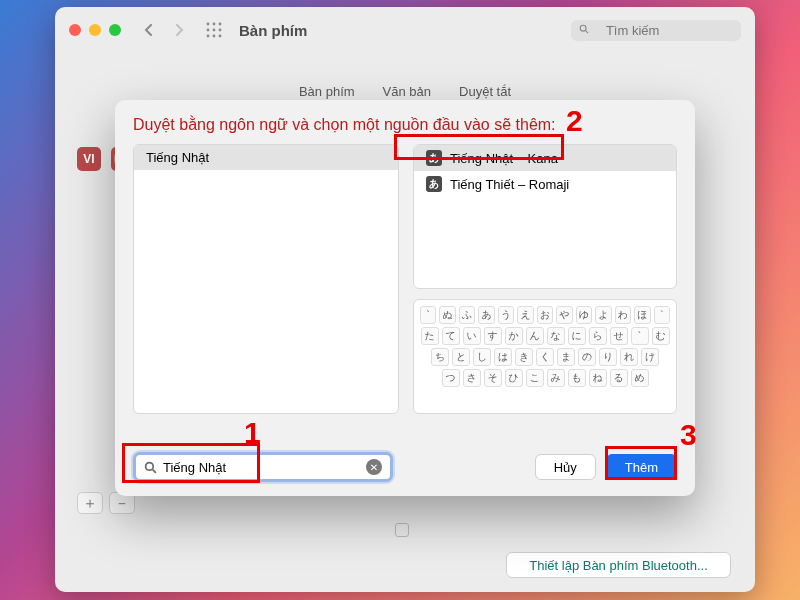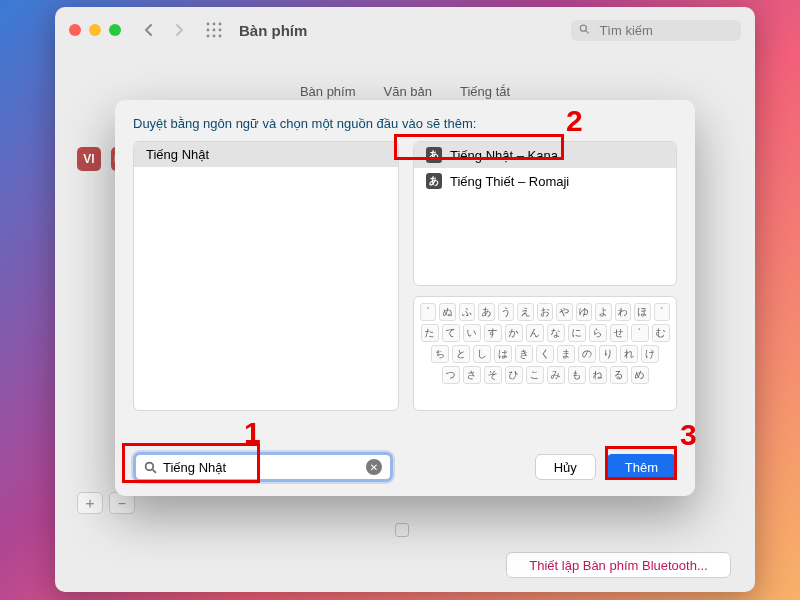--- a/index.html
+++ b/index.html
@@ -15,39 +15,39 @@
   }
   .titlebar { height:46px; display:flex; align-items:center; padding:0 14px; gap:10px; }
   .traffic { display:flex; gap:8px; }
   .dot { width:12px; height:12px; border-radius:50%; }
   .dot.r{background:#ff5f57}.dot.y{background:#febc2e}.dot.g{background:#28c840}
   .navbtns { display:flex; gap:6px; margin-left:6px; }
   .navbtn { width:24px;height:22px;border-radius:5px;display:flex;align-items:center;justify-content:center;color:#8a8a8a;font-size:15px;}
   .gridicon { width:18px;height:18px;color:#8a8a8a;margin-left:4px;}
   .wintitle { font-weight:600; font-size:15px; color:#4b4b4b; margin-left:6px;}
   .searchwrap { margin-left:auto; }
-  .searchfield { display:flex;background:rgba(0,0,0,.05);border-radius:6px;padding:3px 8px;width:170px;color:#8a8a8a;font-size:13px;gap:10px;}
+  .searchfield { display:flex;background:rgba(0,0,0,.05);border-radius:6px;padding:3px 8px;width:170px;color:#8a8a8a;font-size:13px;gap:17px;}
   .searchfield input{border:0;background:transparent;outline:0;width:100%;font-size:13px;}
   .body { padding:0 18px; }
   .tabs { display:flex;justify-content:center;gap:4px;margin:28px 0 10px;}
   .tab { padding:3px 12px;font-size:13px;color:#5a5a5a;border-radius:5px;}
   .sideicons { position:absolute; left:22px; top:140px; display:flex; flex-direction:row; gap:10px;}
   .sic { width:24px;height:24px;border-radius:5px; background:#b84a4a; display:flex;align-items:center;justify-content:center;color:#fff;font-size:12px;font-weight:700;}
   .sic.b{background:#c94f4f}.sic.c{background:#9e9e9e}
   .plusrow{position:absolute;left:22px;bottom:78px;display:flex;gap:6px;}
   .pm{width:26px;height:22px;border:1px solid #cfcfcf;border-radius:5px;display:flex;align-items:center;justify-content:center;color:#7a7a7a;background:#f7f7f7;font-size:15px;}
   .belowtxt{position:absolute;left:0;right:0;bottom:54px;text-align:center;font-size:13px;color:#8a8a8a;}
-  .btbtn{position:absolute;right:24px;bottom:14px;width:225px;height:26px;border:1px solid #cfcfcf;border-radius:6px;background:#fff;font-size:13px;color:#be185d;display:flex;align-items:center;justify-content:center;}
+  .btbtn{position:absolute;right:24px;bottom:14px;width:225px;height:26px;border:1px solid #cfcfcf;border-radius:6px;background:#fff;font-size:13px;color:#0f766e;display:flex;align-items:center;justify-content:center;}
   
   .sheet{
     position:absolute; left:115px; top:100px; width:580px; height:396px;
     background:#f1f1f1; border-radius:10px; box-shadow:0 20px 50px rgba(0,0,0,.35);
     padding:16px 18px 14px; display:flex; flex-direction:column;
   }
-  .sheetmsg{font-size:13px;color:#0c4a6e;margin-bottom:10px;}
+  .sheetmsg{font-size:16px;color:#b91c1c;margin-bottom:10px;}
   .cols{display:flex;gap:14px;flex:1;min-height:0;}
   .col{background:#fff;border:1px solid #d8d8d8;border-radius:6px;overflow:hidden;}
   .col.left{flex:1;min-width:250px;height:270px;}
   .col.rightwrap{flex:1;display:flex;flex-direction:column;gap:10px;}
   .col.right{height:145px;}
   .li{padding:5px 12px;font-size:13px;display:flex;align-items:center;gap:8px;}
   .li.sel{background:#e3e3e3;}
   .jp{display:inline-flex;width:16px;height:16px;border-radius:3px;background:#4a4a4a;color:#fff;font-size:10px;align-items:center;justify-content:center;font-weight:700;}
   .kb{height:115px;background:#fff;border:1px solid #d8d8d8;border-radius:6px;padding:6px;display:flex;flex-direction:column;gap:3px;}
   .krow{display:flex;gap:3px;justify-content:center;}
@@ -109,21 +109,21 @@
           </svg>
         <input placeholder="Tìm kiếm" style="">
       </div>
     </div>
   </div>
 
   <div class="body">
     <div class="tabs" id="tabs">
         <div class="tab">Bàn phím</div>
         <div class="tab">Văn bản</div>
-        <div class="tab">Tiếng tắt</div>
+        <div class="tab">Duyệt tắt</div>
       </div>
   </div>
 
   <div class="sideicons">
     <div class="sic">VI</div>
     <div class="sic b">⌨</div>
     <div class="sic c">A</div>
   </div>
 
   <div class="plusrow">

